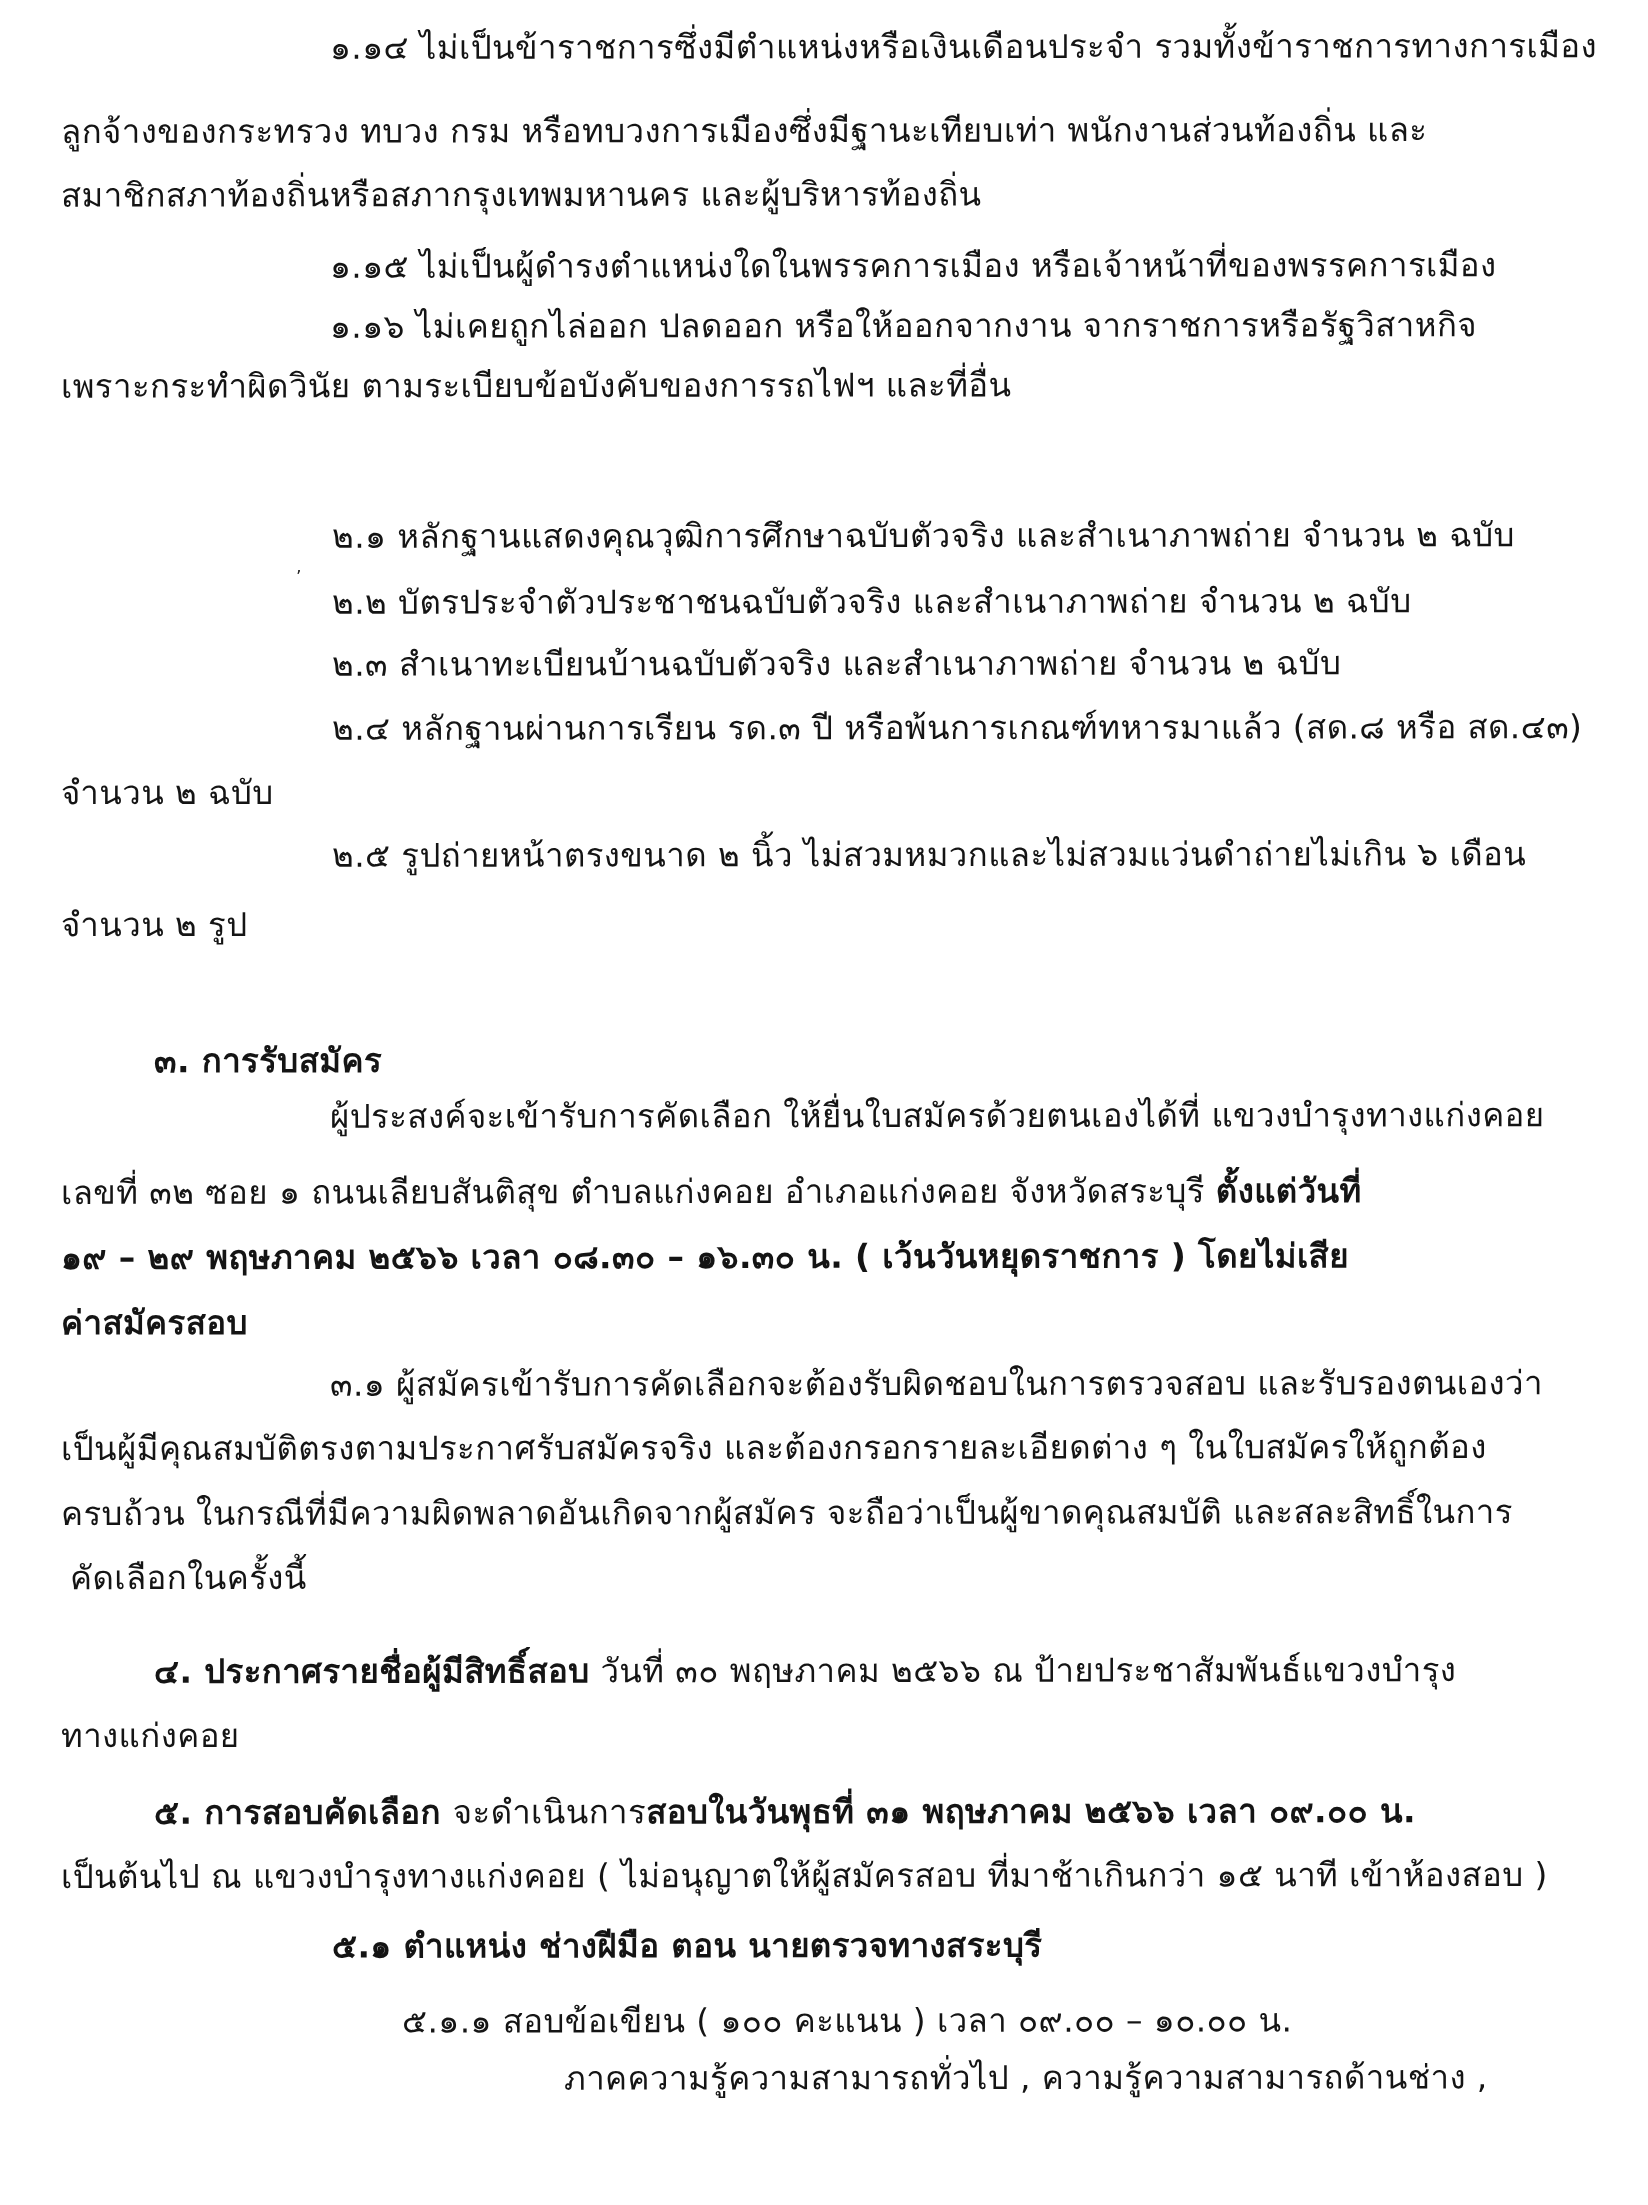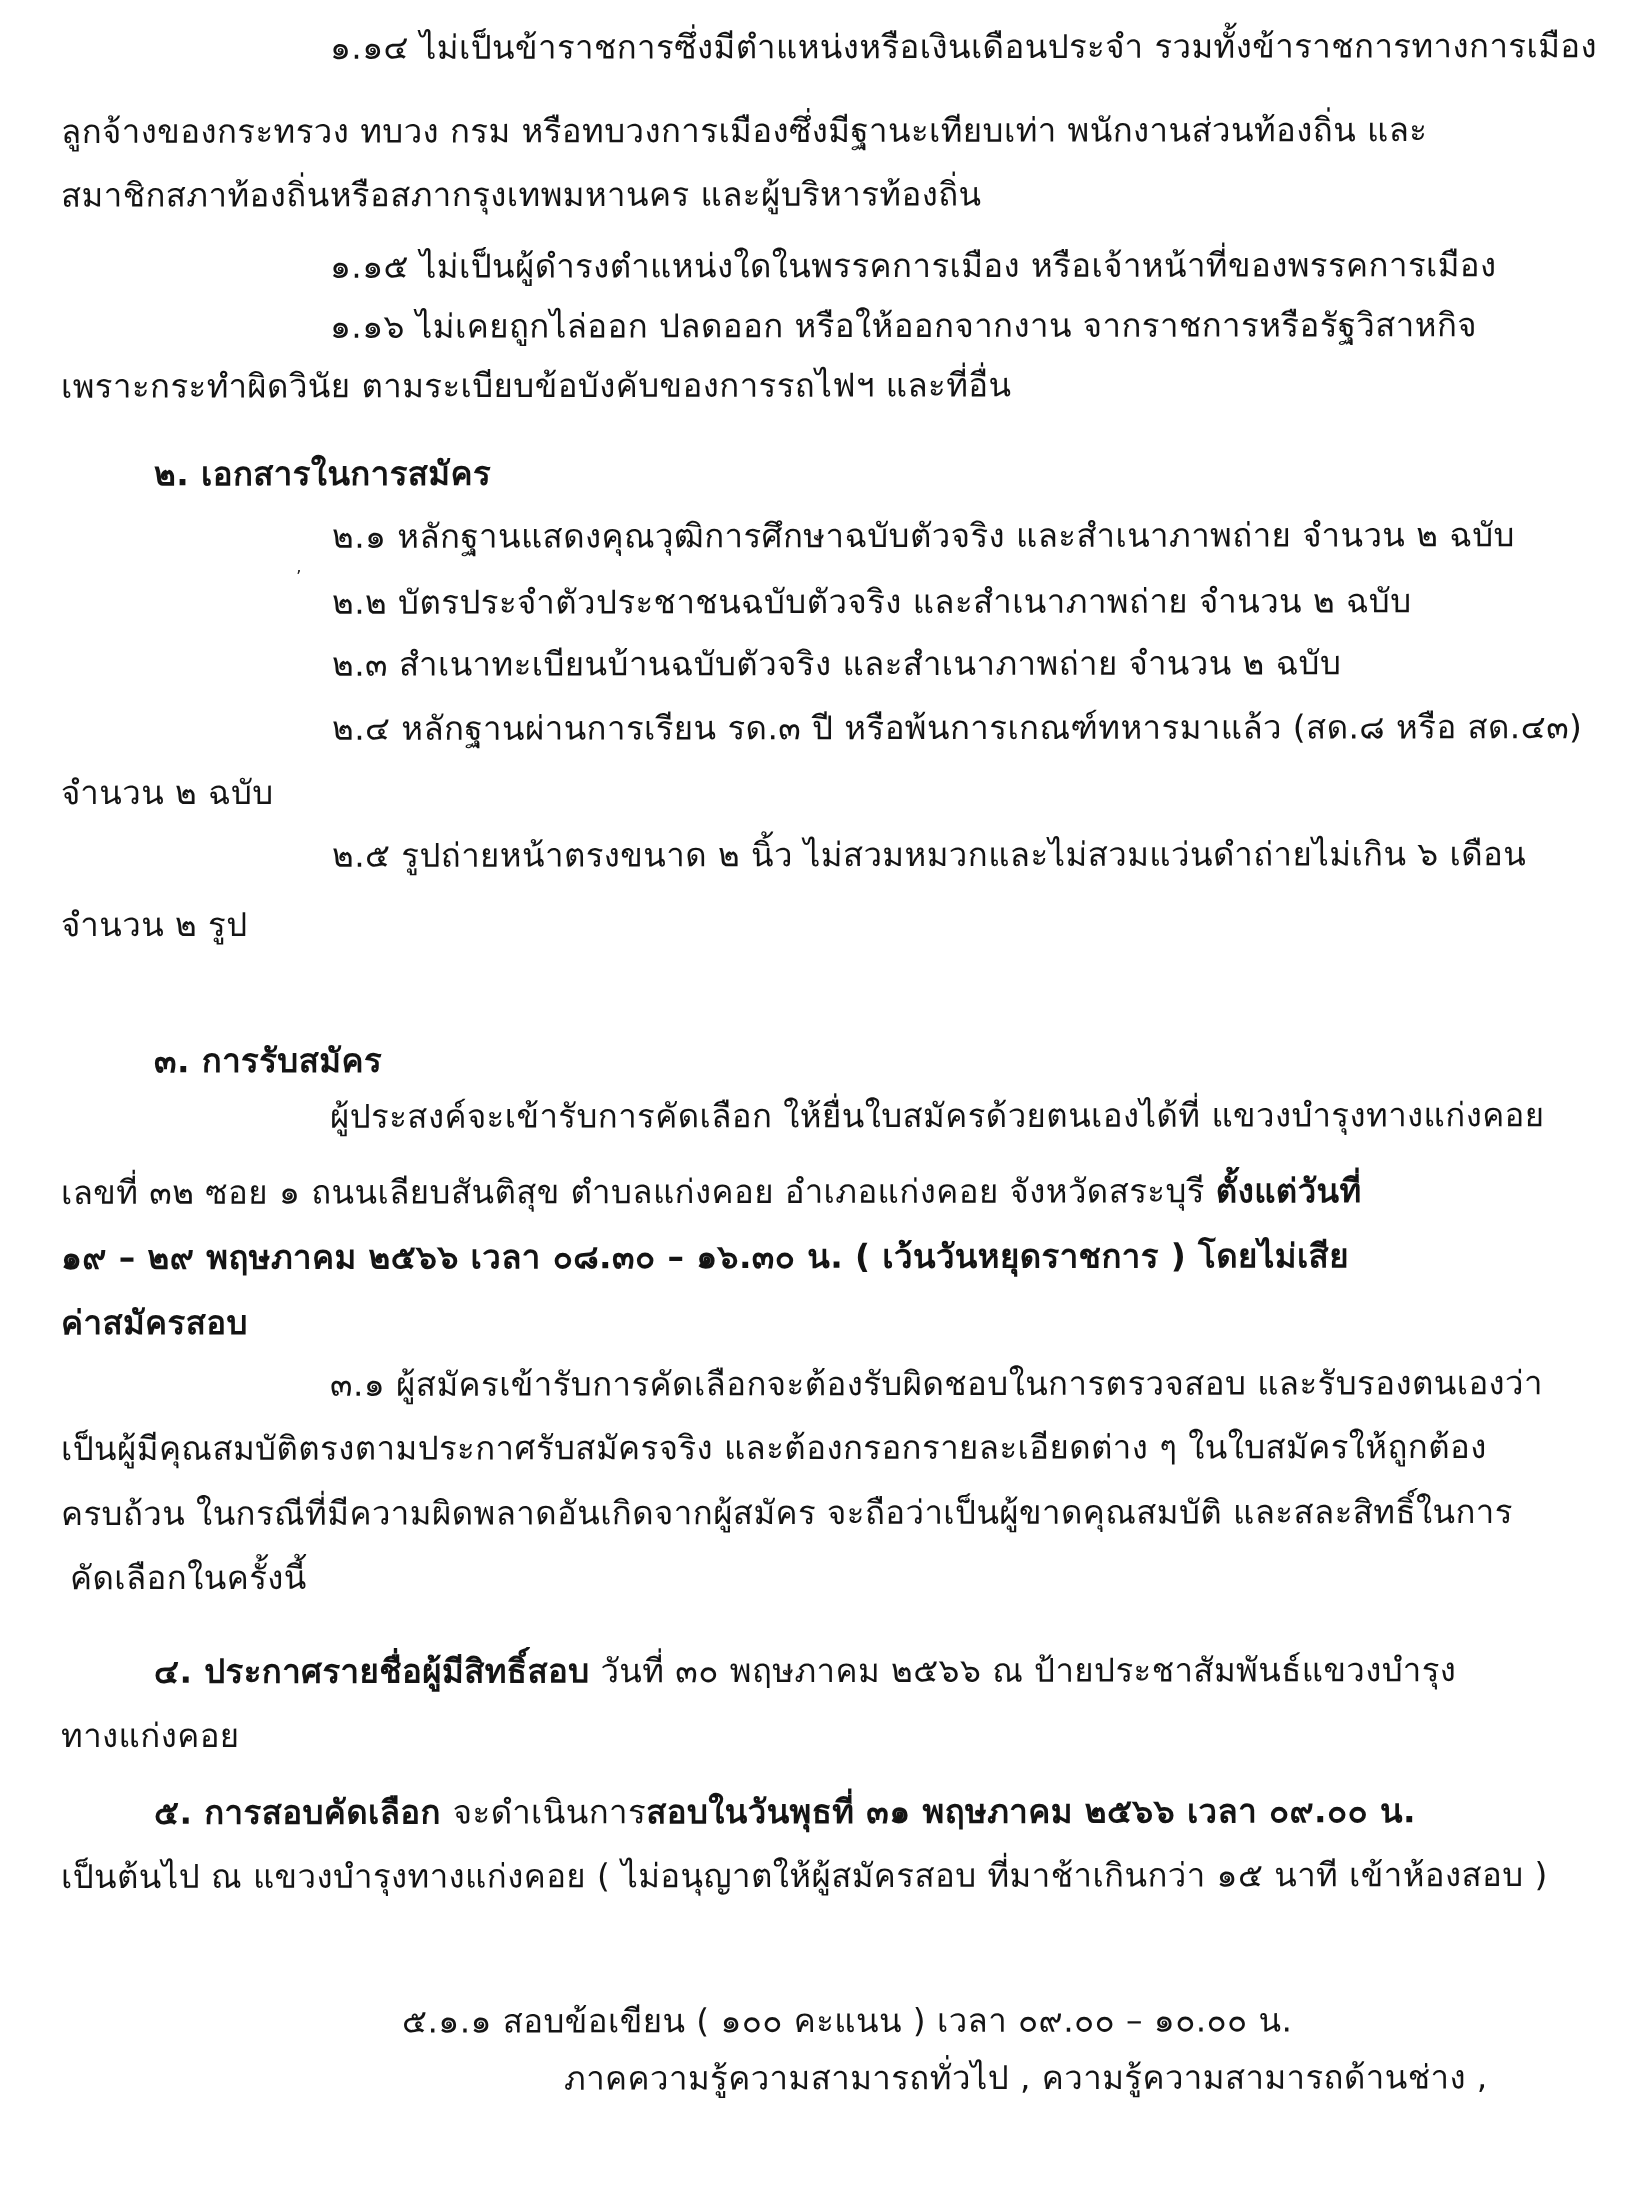--- a/index.html
+++ b/index.html
@@ -41,38 +41,38 @@
 </head>
 <body>
 
 <div class="page" id="page-root" style="background: rgb(255, 255, 255); color: rgb(20, 20, 20);">
     <div class="doc-line" style="left: 330px; top: 24.4px;"><span class="seg-regular">๑.๑๔  ไม่เป็นข้าราชการซึ่งมีตำแหน่งหรือเงินเดือนประจำ  รวมทั้งข้าราชการทางการเมือง</span></div>
     <div class="doc-line" style="left: 61px; top: 108px;"><span class="seg-regular">ลูกจ้างของกระทรวง  ทบวง  กรม  หรือทบวงการเมืองซึ่งมีฐานะเทียบเท่า  พนักงานส่วนท้องถิ่น  และ</span></div>
     <div class="doc-line" style="left: 61px; top: 172px;"><span class="seg-regular">สมาชิกสภาท้องถิ่นหรือสภากรุงเทพมหานคร  และผู้บริหารท้องถิ่น</span></div>
     <div class="doc-line" style="left: 330px; top: 243px;"><span class="seg-regular">๑.๑๕  ไม่เป็นผู้ดำรงตำแหน่งใดในพรรคการเมือง  หรือเจ้าหน้าที่ของพรรคการเมือง</span></div>
     <div class="doc-line" style="left: 330px; top: 303px;"><span class="seg-regular">๑.๑๖  ไม่เคยถูกไล่ออก  ปลดออก  หรือให้ออกจากงาน  จากราชการหรือรัฐวิสาหกิจ</span></div>
     <div class="doc-line" style="left: 61px; top: 363px;"><span class="seg-regular">เพราะกระทำผิดวินัย ตามระเบียบข้อบังคับของการรถไฟฯ  และที่อื่น</span></div>
-    <div class="doc-line" style="left: 154px; top: 451px;"><span class="seg-bold">๒.  เอกสารในการสมัคร</span></div>
     <div class="doc-line" style="left: 332px; top: 513px;"><span class="seg-regular">๒.๑  หลักฐานแสดงคุณวุฒิการศึกษาฉบับตัวจริง  และสำเนาภาพถ่าย จำนวน ๒ ฉบับ</span></div>
     <div class="doc-line" style="left: 332px; top: 579px;"><span class="seg-regular">๒.๒  บัตรประจำตัวประชาชนฉบับตัวจริง  และสำเนาภาพถ่าย  จำนวน ๒ ฉบับ</span></div>
     <div class="doc-line" style="left: 332px; top: 641px;"><span class="seg-regular">๒.๓  สำเนาทะเบียนบ้านฉบับตัวจริง  และสำเนาภาพถ่าย  จำนวน ๒ ฉบับ</span></div>
     <div class="doc-line" style="left: 332px; top: 705px;"><span class="seg-regular">๒.๔  หลักฐานผ่านการเรียน รด.๓ ปี หรือพ้นการเกณฑ์ทหารมาแล้ว (สด.๘ หรือ สด.๔๓)</span></div>
     <div class="doc-line" style="left: 61px; top: 770px; text-align: center;"><span class="seg-regular">จำนวน  ๒  ฉบับ</span></div>
     <div class="doc-line" style="left: 332px; top: 832px;"><span class="seg-regular">๒.๕  รูปถ่ายหน้าตรงขนาด  ๒  นิ้ว  ไม่สวมหมวกและไม่สวมแว่นดำถ่ายไม่เกิน  ๖  เดือน</span></div>
     <div class="doc-line" style="left: 61px; top: 902px;"><span class="seg-regular">จำนวน ๒ รูป</span></div>
     <div class="doc-line" style="left: 154px; top: 1038px;"><span class="seg-bold">๓.  การรับสมัคร</span></div>
     <div class="doc-line" style="left: 330px; top: 1093px;"><span class="seg-regular">ผู้ประสงค์จะเข้ารับการคัดเลือก  ให้ยื่นใบสมัครด้วยตนเองได้ที่  แขวงบำรุงทางแก่งคอย</span></div>
     <div class="doc-line" style="left: 61px; top: 1169px;"><span class="seg-regular">เลขที่  ๓๒  ซอย  ๑  ถนนเลียบสันติสุข  ตำบลแก่งคอย  อำเภอแก่งคอย  จังหวัดสระบุรี  </span><span class="seg-bold">ตั้งแต่วันที่</span></div>
     <div class="doc-line" style="left: 61px; top: 1234px;"><span class="seg-bold">๑๙ – ๒๙  พฤษภาคม  ๒๕๖๖  เวลา  ๐๘.๓๐ – ๑๖.๓๐  น.  ( เว้นวันหยุดราชการ ) โดยไม่เสีย</span></div>
     <div class="doc-line" style="left: 61px; top: 1300px;"><span class="seg-bold">ค่าสมัครสอบ</span></div>
     <div class="doc-line" style="left: 330px; top: 1361px;"><span class="seg-regular">๓.๑  ผู้สมัครเข้ารับการคัดเลือกจะต้องรับผิดชอบในการตรวจสอบ  และรับรองตนเองว่า</span></div>
     <div class="doc-line" style="left: 61px; top: 1425px;"><span class="seg-regular">เป็นผู้มีคุณสมบัติตรงตามประกาศรับสมัครจริง  และต้องกรอกรายละเอียดต่าง ๆ  ในใบสมัครให้ถูกต้อง</span></div>
     <div class="doc-line" style="left: 61px; top: 1490px;"><span class="seg-regular">ครบถ้วน  ในกรณีที่มีความผิดพลาดอันเกิดจากผู้สมัคร  จะถือว่าเป็นผู้ขาดคุณสมบัติ  และสละสิทธิ์ในการ</span></div>
     <div class="doc-line" style="left: 70px; top: 1555px;"><span class="seg-regular">คัดเลือกในครั้งนี้</span></div>
     <div class="doc-line" style="left: 154px; top: 1648px;"><span class="seg-bold">๔.  ประกาศรายชื่อผู้มีสิทธิ์สอบ</span><span class="seg-regular">  วันที่ ๓๐ พฤษภาคม ๒๕๖๖ ณ  ป้ายประชาสัมพันธ์แขวงบำรุง</span></div>
     <div class="doc-line" style="left: 61px; top: 1713px;"><span class="seg-regular">ทางแก่งคอย</span></div>
     <div class="doc-line" style="left: 154px; top: 1789px;"><span class="seg-bold">๕.  การสอบคัดเลือก </span><span class="seg-regular">จะดำเนินการ</span><span class="seg-bold">สอบในวันพุธที่  ๓๑  พฤษภาคม  ๒๕๖๖  เวลา  ๐๙.๐๐ น.</span></div>
     <div class="doc-line" style="left: 61px; top: 1853px;"><span class="seg-regular">เป็นต้นไป  ณ  แขวงบำรุงทางแก่งคอย ( ไม่อนุญาตให้ผู้สมัครสอบ  ที่มาช้าเกินกว่า ๑๕ นาที  เข้าห้องสอบ )</span></div>
+    <div class="doc-line" style="left: 332px; top: 1923px;"><span class="seg-bold">๕.๑   ตำแหน่ง   ช่างฝีมือ   ตอน  นายตรวจทางสระบุรี</span></div>
     <div class="doc-line" style="left: 402px; top: 1998px;"><span class="seg-regular">๕.๑.๑   สอบข้อเขียน ( ๑๐๐  คะแนน )  เวลา ๐๙.๐๐ – ๑๐.๐๐  น.</span></div>
     <div class="doc-line" style="left: 564px; top: 2055px;"><span class="seg-regular">ภาคความรู้ความสามารถทั่วไป , ความรู้ความสามารถด้านช่าง ,</span></div>
     <div class="artifact" style="left: 296px; top: 567px;">ʼ</div>
   </div>
 
 
 </body></html>

